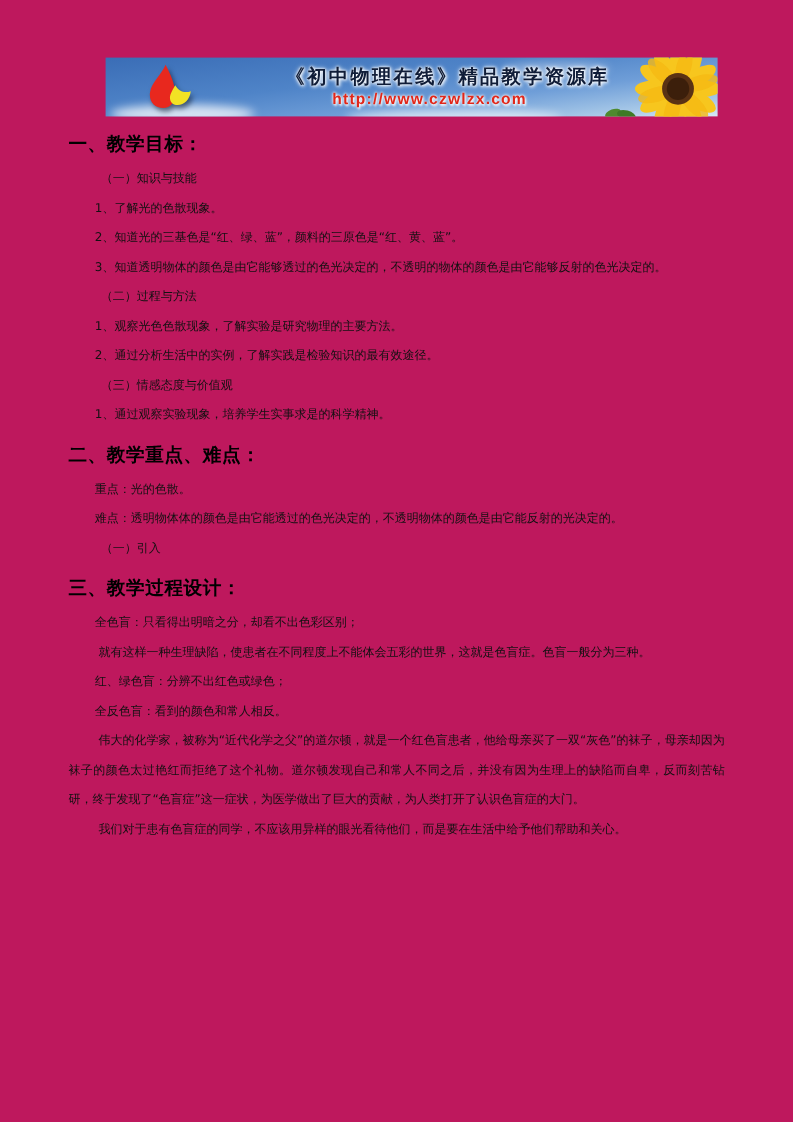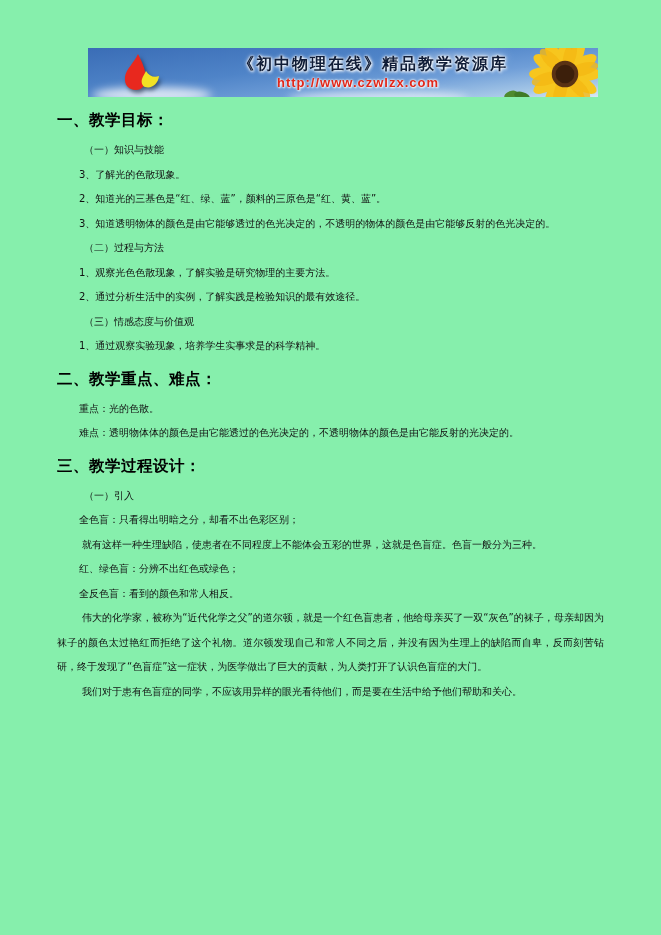--- a/index.html
+++ b/index.html
@@ -1,17 +1,17 @@
 <!DOCTYPE html>
 <html><head>
 <meta charset="utf-8">
 <style>
   html,body{margin:0;padding:0;background:#ffffff;}
   body{width:661px;height:935px;font-family:"DejaVu Sans",sans-serif;color:#1a1a1a;overflow:hidden;}
-  .page{position:relative;width:661px;height:935px;background:#86efac;}
+  .page{position:relative;width:661px;height:935px;background:#be185d;}
 
   
   .banner{
     position:absolute;left:88px;top:48px;width:510px;height:49px;
     background:linear-gradient(173deg,#3a6db6 0%,#4f84c8 40%,#6f9ed8 65%,#a8c9e8 88%,#d9e9f6 100%);
     overflow:hidden;
     display:flex;flex-direction:column;align-items:center;justify-content:center;
   }
   .cloud{position:absolute;background:rgba(255,255,255,.75);border-radius:50%;filter:blur(4px);}
   .cloud.c1{left:4px;bottom:-6px;width:120px;height:16px;}
@@ -98,33 +98,33 @@
       </g>
     </svg>
   </div>
 
   <div style="height:100px"></div>
 
 
   <div class="doc">
       <p class="blk h1">一、教学目标：</p>
       <p class="blk sub">（一）知识与技能</p>
-      <p class="blk item">3、了解光的色散现象。</p>
+      <p class="blk item">1、了解光的色散现象。</p>
       <p class="blk item">2、知道光的三基色是“红、绿、蓝”，颜料的三原色是“红、黄、蓝”。</p>
       <p class="blk item">3、知道透明物体的颜色是由它能够透过的色光决定的，不透明的物体的颜色是由它能够反射的色光决定的。</p>
       <p class="blk sub">（二）过程与方法</p>
       <p class="blk item">1、观察光色色散现象，了解实验是研究物理的主要方法。</p>
       <p class="blk item">2、通过分析生活中的实例，了解实践是检验知识的最有效途径。</p>
       <p class="blk sub">（三）情感态度与价值观</p>
       <p class="blk item">1、通过观察实验现象，培养学生实事求是的科学精神。</p>
       <p class="blk h1">二、教学重点、难点：</p>
       <p class="blk item">重点：光的色散。</p>
       <p class="blk item">难点：透明物体体的颜色是由它能透过的色光决定的，不透明物体的颜色是由它能反射的光决定的。</p>
+      <p class="blk sub">（一）引入</p>
       <p class="blk h1">三、教学过程设计：</p>
-      <p class="blk sub">（一）引入</p>
       <p class="blk item">全色盲：只看得出明暗之分，却看不出色彩区别；</p>
       <p class="blk para">就有这样一种生理缺陷，使患者在不同程度上不能体会五彩的世界，这就是色盲症。色盲一般分为三种。</p>
       <p class="blk item">红、绿色盲：分辨不出红色或绿色；</p>
       <p class="blk item">全反色盲：看到的颜色和常人相反。</p>
       <p class="blk para">伟大的化学家，被称为“近代化学之父”的道尔顿，就是一个红色盲患者，他给母亲买了一双“灰色”的袜子，母亲却因为袜子的颜色太过艳红而拒绝了这个礼物。道尔顿发现自己和常人不同之后，并没有因为生理上的缺陷而自卑，反而刻苦钻研，终于发现了“色盲症”这一症状，为医学做出了巨大的贡献，为人类打开了认识色盲症的大门。</p>
       <p class="blk para">我们对于患有色盲症的同学，不应该用异样的眼光看待他们，而是要在生活中给予他们帮助和关心。</p>
     </div>
 
 </div>
 

